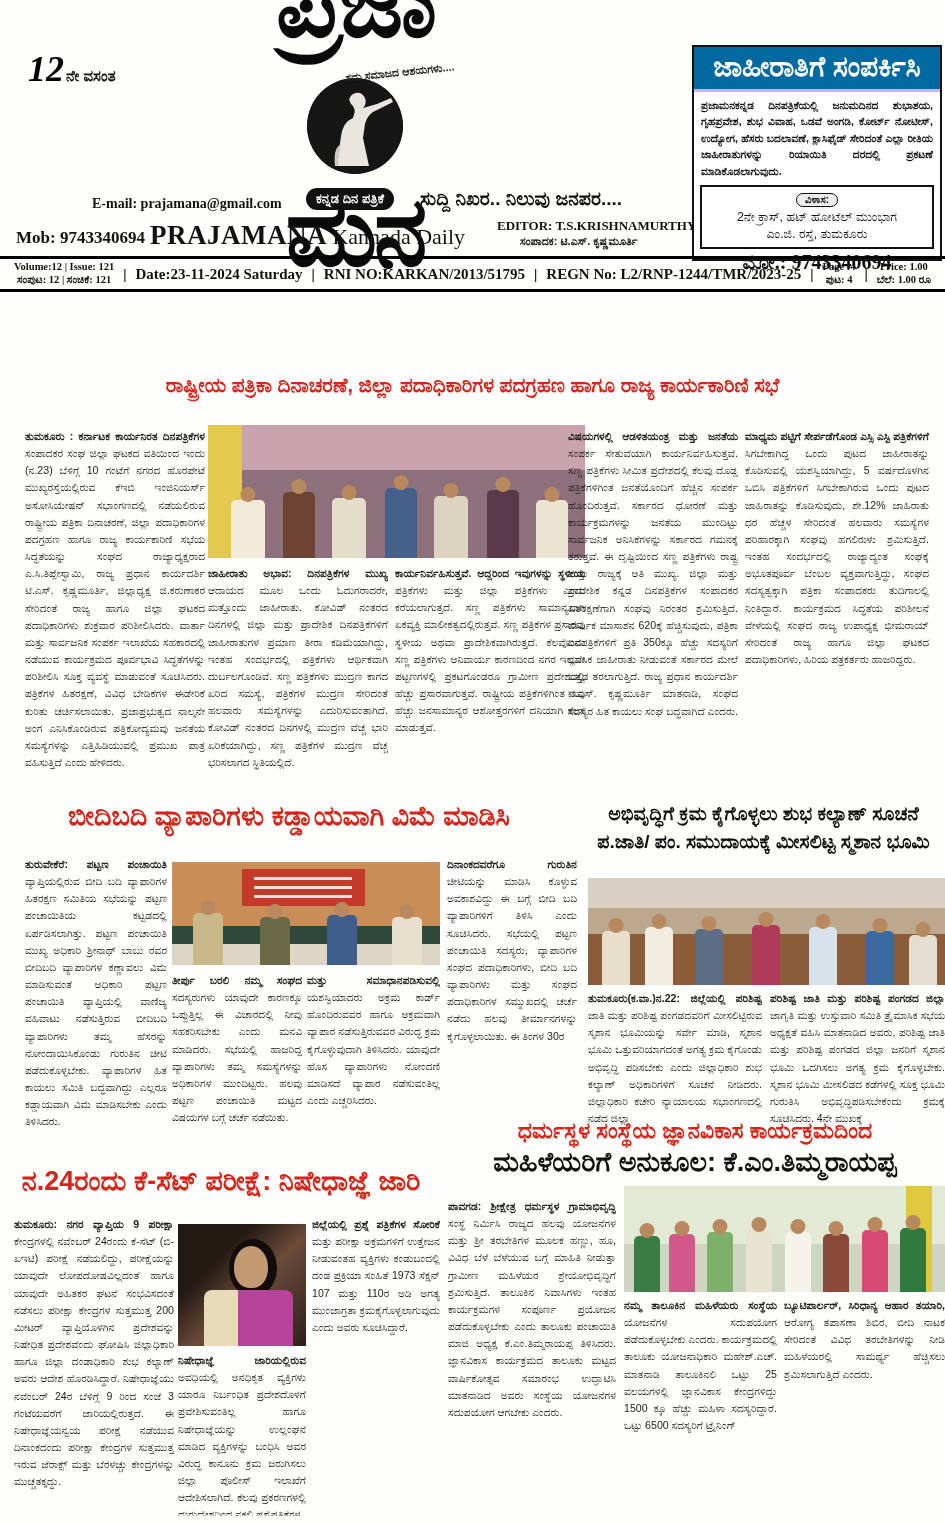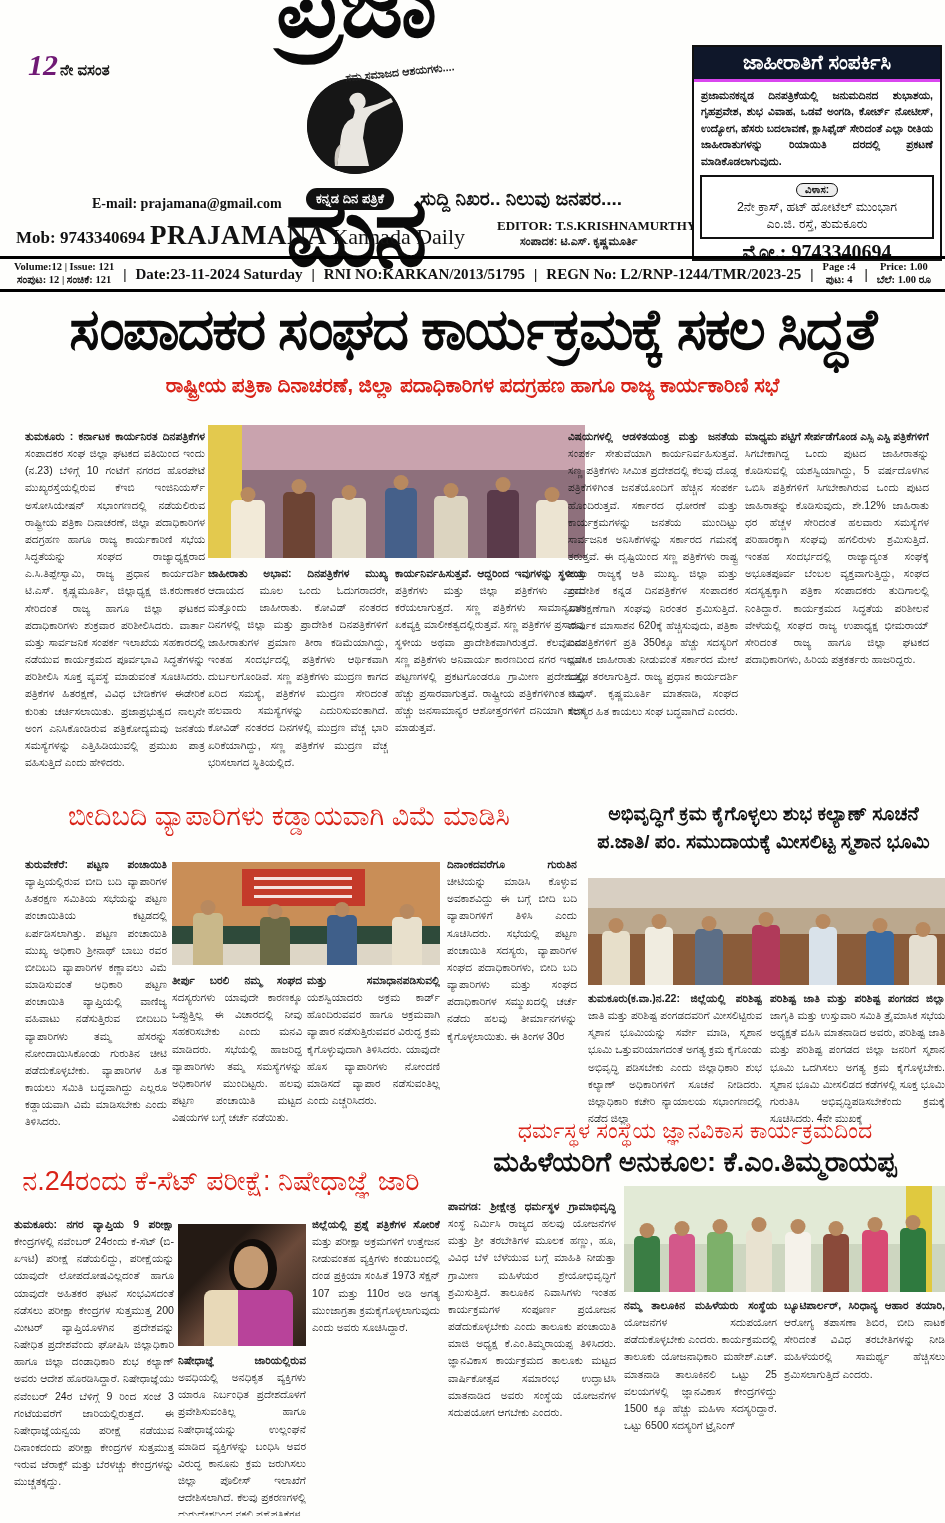--- a/index.html
+++ b/index.html
@@ -1,58 +1,58 @@
 <!DOCTYPE html>
 <html><head>
 <meta charset="utf-8">
 <style>
   html,body{margin:0;padding:0;background:#888;}
   .page{position:relative;width:945px;height:1523px;margin:0 auto;background:#fefefc;
         font-family:"Liberation Sans",sans-serif;color:#121212;overflow:hidden;}
   .abs{position:absolute;}
   
   .anniv{top:48px;left:28px;font-size:15px;font-weight:bold;}
-  .anniv .n12{font-style:italic;font-weight:800;font-size:30px;color:#701a75;
+  .anniv .n12{font-style:italic;font-weight:800;font-size:36px;color:#000000;
               font-family:"Liberation Serif",serif;margin-right:2px;margin-top:25px;}
   .logo-kn{top:42px;left:30px;width:650px;height:150px;display:flex;align-items:center;justify-content:center;flex-direction:column;}
   .logo-part{font-size:96px;font-weight:800;letter-spacing:-3px;line-height:1.2;color:#0a0a0a;}
   .emblem{width:96px;height:96px;border-radius:50%;background:#161616;margin:18px 4px 0 4px;
           display:flex;align-items:flex-end;justify-content:center;overflow:hidden;flex:0 0 auto;}
   .arc-text{top:66px;left:345px;font-size:11px;font-weight:bold;color:#222;transform:rotate(-6deg);}
   .email{top:196px;left:92px;font-size:14px;font-weight:bold;font-family:"Liberation Serif",serif;}
   .badge-kn{top:188px;left:306px;background:#111;color:#fff;font-size:13px;font-weight:bold;
             padding:3px 10px;border-radius:11px;}
   .slogan{top:188px;left:420px;font-size:19px;font-weight:800;}
   .editor-en{top:218px;left:497px;font-size:13px;font-weight:bold;font-family:"Liberation Serif",serif;}
   .editor-kn{top:235px;left:520px;font-size:11px;font-weight:bold;}
   .mob{top:228px;left:16px;font-size:17px;font-weight:800;font-family:"Liberation Serif",serif;}
   .name-en{top:220px;left:150px;font-size:27px;font-weight:800;font-family:"Liberation Serif",serif;letter-spacing:.5px;}
   .name-en .sub{font-weight:400;font-size:22px;letter-spacing:0;}
   
   .ad-box{top:45px;left:692px;width:246px;height:212px;border:2px solid #111;background:#fff;}
-  .ad-title{background:#0f172a;color:#fff;text-align:center;font-size:20px;font-weight:800;
-            padding:4px 0 5px;border-bottom:3px solid #d946ef;}
+  .ad-title{background:#0369a1;color:#fff;text-align:center;font-size:28px;font-weight:800;
+            padding:4px 0 5px;border-bottom:3px solid #c4b5fd;}
   .ad-body{font-size:10.6px;font-weight:600;line-height:1.55;text-align:justify;padding:5px 7px 4px;}
   .ad-inner{margin:2px 6px;border:2px solid #111;text-align:center;padding:2px 2px 4px;}
   .ad-addr-label{display:inline-block;border:1.5px solid #111;border-radius:9px;background:#eee;
                  font-size:10px;font-weight:bold;padding:0 8px;margin:1px 0 2px;}
   .ad-addr{font-size:12.5px;font-weight:400;line-height:1.35;}
   .ad-phone{text-align:center;font-size:20px;font-weight:800;margin-top:2px;font-family:"Liberation Serif",serif;}
   
   .dateline{top:256px;left:0;width:945px;height:36px;border-top:3px solid #000;border-bottom:3px solid #000;
             display:flex;align-items:center;justify-content:space-between;padding:0 14px;box-sizing:border-box;
             font-family:"Liberation Serif",serif;}
   .dl-sep{color:#000;font-weight:bold;font-size:15px;}
   .dl-two{font-size:10.5px;font-weight:bold;line-height:1.2;text-align:center;}
   .dl-one{font-size:15px;font-weight:700;}
   
   .main-headline{top:294px;left:0;width:945px;text-align:center;font-size:57px;font-weight:800;
                  letter-spacing:-2px;color:#0a0a0a;line-height:1.25;}
   .sub-headline{top:374px;left:0;width:945px;text-align:center;font-size:20px;font-weight:800;color:#d92318;}
-  .h-red{color:#d92318;font-weight:400;text-align:center;}
+  .h-red{color:#d92318;font-weight:700;text-align:center;}
   .h-black{color:#111;font-weight:800;text-align:center;}
   
   .col{font-size:10.6px;line-height:1.62;text-align:justify;color:#1c1c1c;overflow:hidden;word-break:break-word;}
   .col::first-line{font-weight:bold;}
   
   .photo{overflow:hidden;background:#b9a9a0;}
   .fig{position:absolute;bottom:0;border-radius:5px 5px 0 0;}
   .fig::before{content:"";position:absolute;left:50%;transform:translateX(-50%);top:-13px;
                width:15px;height:15px;border-radius:50%;background:#b8895f;}
   .photo1{background:
@@ -129,21 +129,20 @@
       <div>Page :4</div>
       <div>ಪುಟ: 4</div>
     </div>
     <span class="dl-sep">|</span>
     <div class="dl-two">
       <div>Price: 1.00</div>
       <div>ಬೆಲೆ: 1.00 ರೂ</div>
     </div>
   </div>
 
-  <div class="abs main-headline">ಸಂಪಾದಕರ ಸಂಘದ ಕಾರ್ಯಕ್ರಮಕ್ಕೆ ಸಕಲ ಸಿದ್ಧತೆ</div>
   <div class="abs sub-headline">ರಾಷ್ಟ್ರೀಯ ಪತ್ರಿಕಾ ದಿನಾಚರಣೆ, ಜಿಲ್ಲಾ ಪದಾಧಿಕಾರಿಗಳ ಪದಗ್ರಹಣ ಹಾಗೂ ರಾಜ್ಯ ಕಾರ್ಯಕಾರಿಣಿ ಸಭೆ</div>
 
   <div class="abs col" style="top:428px;left:25px;width:180px;height:368px;">ತುಮಕೂರು : ಕರ್ನಾಟಕ ಕಾರ್ಯನಿರತ ದಿನಪತ್ರಿಕೆಗಳ ಸಂಪಾದಕರ ಸಂಘ ಜಿಲ್ಲಾ ಘಟಕದ ವತಿಯಿಂದ ಇಂದು (ನ.23) ಬೆಳಿಗ್ಗೆ 10 ಗಂಟೆಗೆ ನಗರದ ಹೊರಪೇಟೆ ಮುಖ್ಯರಸ್ತೆಯಲ್ಲಿರುವ ಕೆಇಬಿ ಇಂಜಿನಿಯರ್ಸ್ ಅಸೋಸಿಯೇಷನ್ ಸಭಾಂಗಣದಲ್ಲಿ ನಡೆಯಲಿರುವ ರಾಷ್ಟ್ರೀಯ ಪತ್ರಿಕಾ ದಿನಾಚರಣೆ, ಜಿಲ್ಲಾ ಪದಾಧಿಕಾರಿಗಳ ಪದಗ್ರಹಣ ಹಾಗೂ ರಾಜ್ಯ ಕಾರ್ಯಕಾರಿಣಿ ಸಭೆಯ ಸಿದ್ಧತೆಯನ್ನು ಸಂಘದ ರಾಜ್ಯಾಧ್ಯಕ್ಷರಾದ ಎ.ಸಿ.ತಿಪ್ಪೇಸ್ವಾಮಿ, ರಾಜ್ಯ ಪ್ರಧಾನ ಕಾರ್ಯದರ್ಶಿ ಟಿ.ಎಸ್. ಕೃಷ್ಣಮೂರ್ತಿ, ಜಿಲ್ಲಾಧ್ಯಕ್ಷ ಜಿ.ಕರುಣಾಕರ ಸೇರಿದಂತೆ ರಾಜ್ಯ ಹಾಗೂ ಜಿಲ್ಲಾ ಘಟಕದ ಪದಾಧಿಕಾರಿಗಳು ಶುಕ್ರವಾರ ಪರಿಶೀಲಿಸಿದರು. ವಾರ್ತಾ ಮತ್ತು ಸಾರ್ವಜನಿಕ ಸಂಪರ್ಕ ಇಲಾಖೆಯ ಸಹಕಾರದಲ್ಲಿ ನಡೆಯುವ ಕಾರ್ಯಕ್ರಮದ ಪೂರ್ವಭಾವಿ ಸಿದ್ಧತೆಗಳನ್ನು ಪರಿಶೀಲಿಸಿ ಸೂಕ್ತ ವ್ಯವಸ್ಥೆ ಮಾಡುವಂತೆ ಸೂಚಿಸಿದರು. ಪತ್ರಿಕೆಗಳ ಹಿತರಕ್ಷಣೆ, ವಿವಿಧ ಬೇಡಿಕೆಗಳ ಈಡೇರಿಕೆ ಕುರಿತು ಚರ್ಚಿಸಲಾಯಿತು. ಪ್ರಜಾಪ್ರಭುತ್ವದ ನಾಲ್ಕನೇ ಅಂಗ ಎನಿಸಿಕೊಂಡಿರುವ ಪತ್ರಿಕೋದ್ಯಮವು ಜನತೆಯ ಸಮಸ್ಯೆಗಳನ್ನು ಎತ್ತಿಹಿಡಿಯುವಲ್ಲಿ ಪ್ರಮುಖ ಪಾತ್ರ ವಹಿಸುತ್ತಿದೆ ಎಂದು ಹೇಳಿದರು.</div>
 
   <div class="abs photo photo1" style="top:425px;left:208px;width:377px;height:133px;">
     <div class="fig" style="left:6%;width:34px;height:58px;background:#f2ead8;"></div>
     <div class="fig" style="left:20%;width:32px;height:66px;background:#6d4434;"></div>
     <div class="fig" style="left:33%;width:34px;height:60px;background:#e4ddca;"></div>
     <div class="fig" style="left:47%;width:32px;height:70px;background:#45608a;"></div>
     <div class="fig" style="left:60%;width:34px;height:62px;background:#dcd4c0;"></div>

